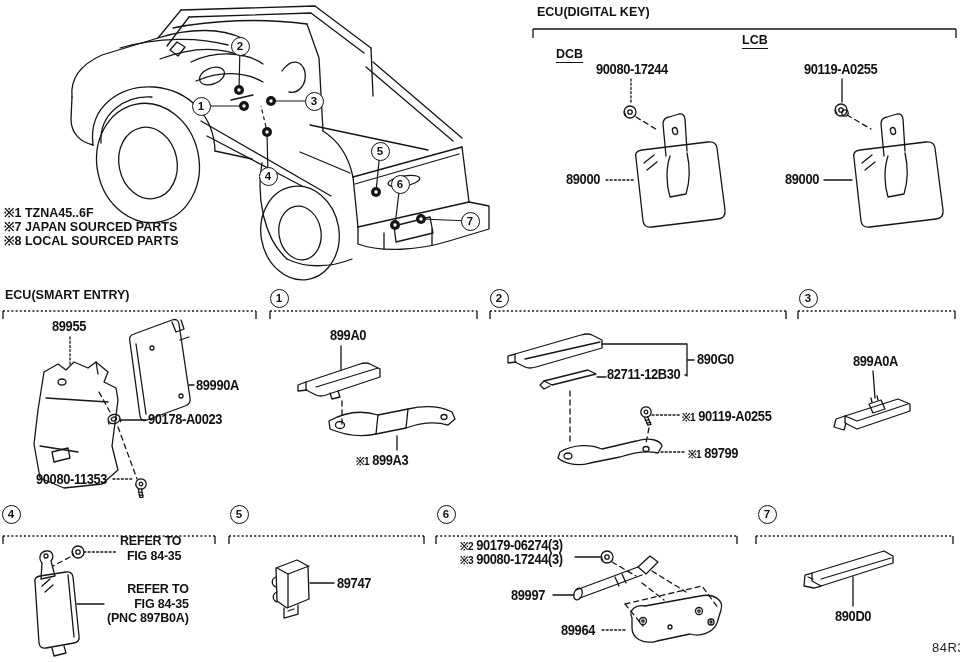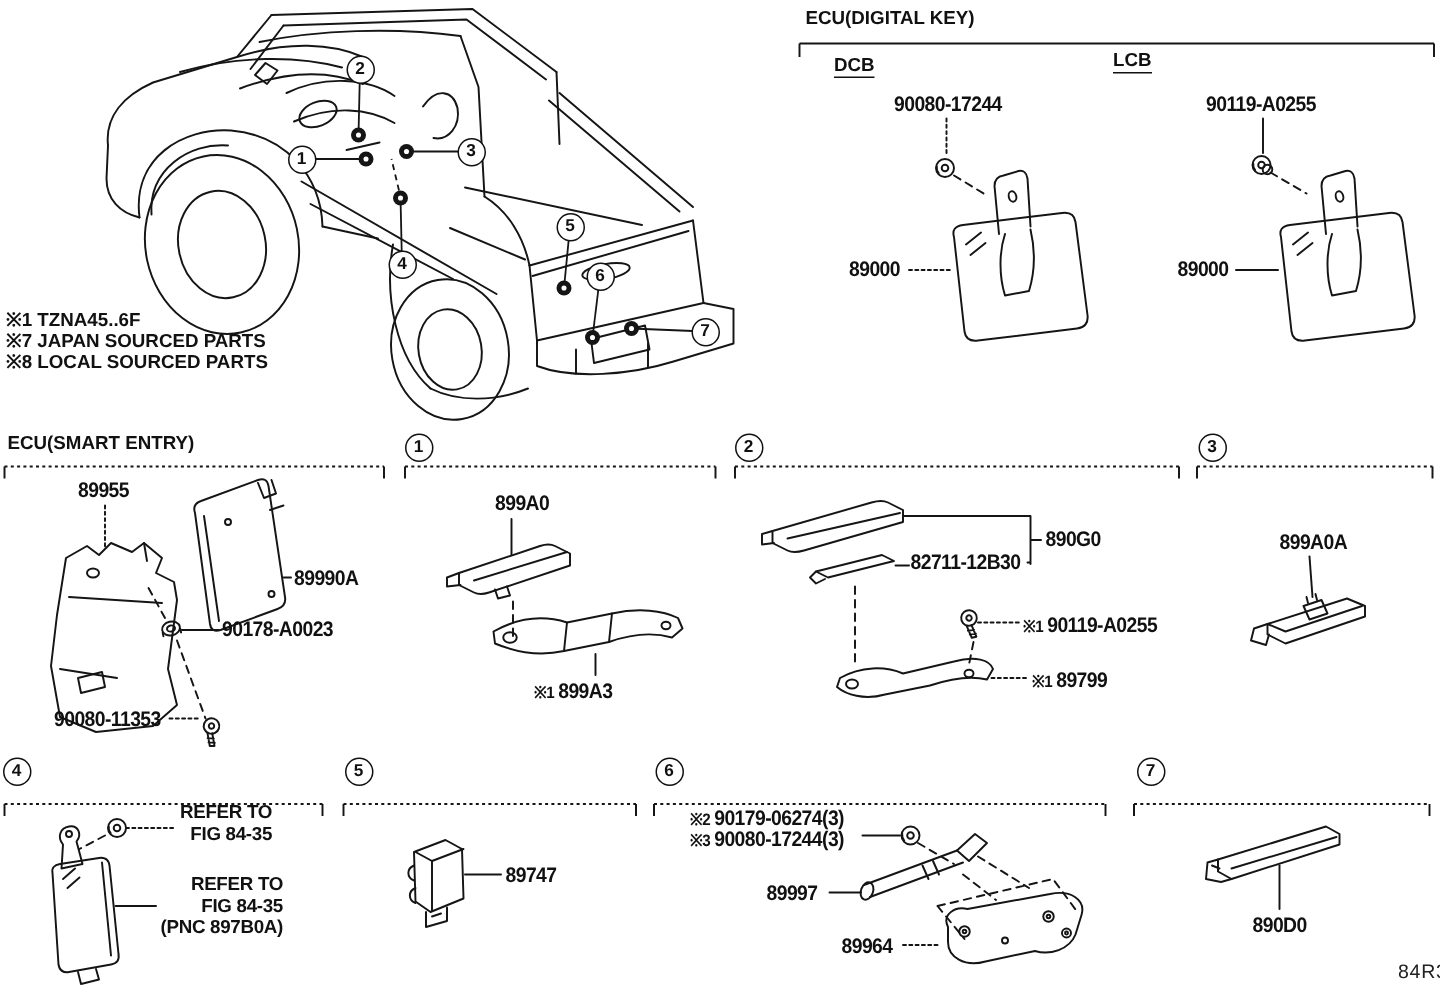--- a/index.html
+++ b/index.html
@@ -299,21 +299,21 @@
   </g>
 </svg>
 
 <div class="note" style="left:4px;top:206px;">
   <div>※1 TZNA45..6F</div>
   <div>※7 JAPAN SOURCED PARTS</div>
   <div>※8 LOCAL SOURCED PARTS</div>
 </div>
 
 <div class="hdr" style="left:537px;top:5px;text-align:right;">ECU(DIGITAL KEY)</div>
-<div class="hdr ul" style="left:556px;top:36px;">DCB</div>
+<div class="hdr ul" style="left:556px;top:47px;">DCB</div>
 <div class="hdr ul" style="left:742px;top:33px;">LCB</div>
 <div class="lbl" style="left:596px;top:61px;">90080-17244</div>
 <div class="lbl" style="left:804px;top:61px;">90119-A0255</div>
 <div class="lbl" style="left:566px;top:171px;">89000</div>
 <div class="lbl" style="left:785px;top:171px;">89000</div>
 
 <div class="hdr" style="left:5px;top:288px;text-align:right;">ECU(SMART ENTRY)</div>
 <div class="lbl" style="left:52px;top:318px;">89955</div>
 <div class="lbl" style="left:196px;top:377px;">89990A</div>
 <div class="lbl" style="left:148px;top:411px;">90178-A0023</div>

